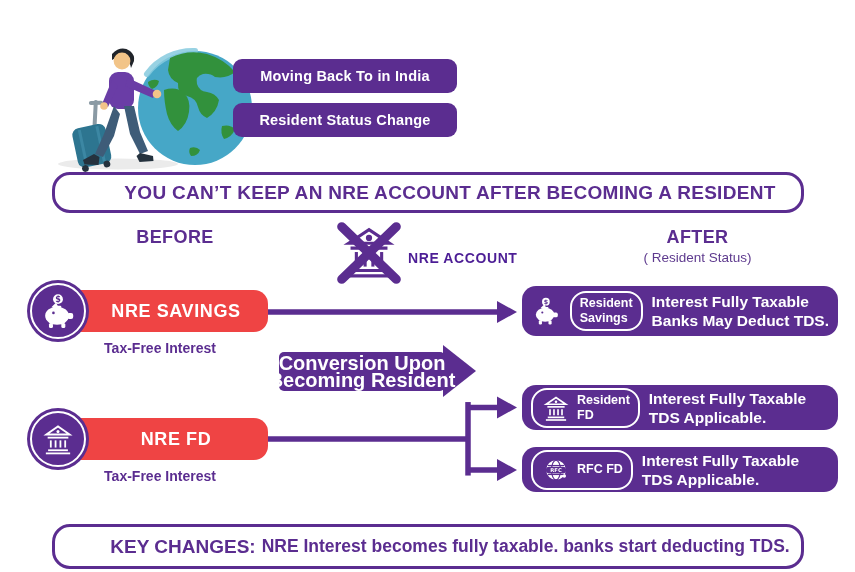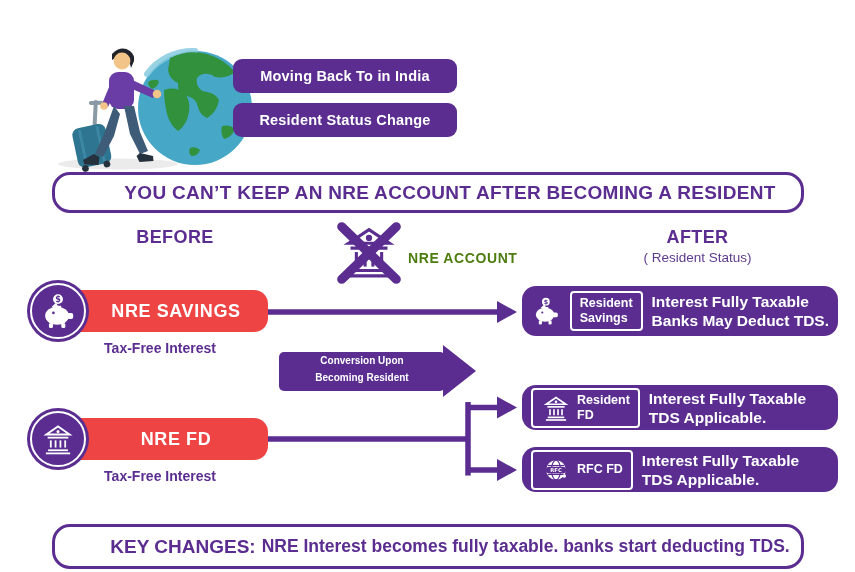--- a/index.html
+++ b/index.html
@@ -36,21 +36,21 @@
   .footer-text   { color: #5b2d90; font-size: 17.5px; font-weight: 700; }
 
   
   .col-head { position: absolute; text-align: center; color: #5b2d90; }
   .col-head .big { font-size: 18px; font-weight: 800; letter-spacing: .4px; }
   .col-head .sub { font-size: 13.5px; font-weight: 500; margin-top: 2px; color: #5e3a8e; }
   .before-head { left: 95px;  top: 207px; width: 160px; }
   .after-head  { left: 615px; top: 207px; width: 165px; }
   .nre-account-label {
     position: absolute; left: 408px; top: 230px;
-    color: #4d7c0f; font-size: 14px; font-weight: 700; letter-spacing: .6px;
+    color: #4c1d95; font-size: 14px; font-weight: 700; letter-spacing: .6px;
     white-space: nowrap;
   }
 
   
   .src-pill {
     position: absolute; left: 46px; width: 222px; height: 42px;
     background: #ef4444; border-radius: 14px;
     display: flex; align-items: center; justify-content: center;
     padding-left: 38px;
     color: #fff; font-size: 18px; font-weight: 700; letter-spacing: .6px;
@@ -71,42 +71,42 @@
     color: #5b2d90; font-size: 14px; font-weight: 600;
   }
   .src-note-1 { top: 320px; }
   .src-note-2 { top: 448px; }
 
   
   .conv { position: absolute; left: 279px; top: 325px; width: 198px; height: 53px; }
   .conv-rect {
     position: absolute; left: 0; top: 7px; width: 166px; height: 39px;
     background: #5b2d90; border-radius: 5px;
-    display: flex; flex-direction: column; align-items: center; justify-content: flex-start;
-    color: #fff; font-size: 10px; font-weight: 700; line-height: 17px;
+    display: flex; flex-direction: column; align-items: center; justify-content: center;
+    color: #fff; font-size: 20px; font-weight: 700; line-height: 17px;
     white-space: nowrap;
   }
   .conv-tri {
     position: absolute; left: 164px; top: 0; width: 0; height: 0;
     border-top: 26.5px solid transparent; border-bottom: 26.5px solid transparent;
     border-left: 33px solid #5b2d90;
   }
 
   
   .dst-row {
     position: absolute; left: 522px; width: 316px;
     background: #5b2d90; border-radius: 14px;
     display: flex; align-items: center; gap: 9px; padding: 4px 9px;
     color: #fff;
   }
   .dst-row-1 { top: 266px; height: 50px; }
   .dst-row-2 { top: 365px; height: 45px; }
   .dst-row-3 { top: 427px; height: 45px; }
   .tag-box {
-    border: 2px solid #ffffff; border-radius: 4px;
+    border: 2px solid #ffffff; border-radius: 16px;
     display: flex; align-items: center; gap: 6px;
     padding: 3px 8px; flex: 0 0 auto;
   }
   .tag-lines { display: flex; flex-direction: column; }
   .tag-lines span { font-size: 12.5px; font-weight: 600; line-height: 15px; white-space: nowrap; }
   .dst-text { display: flex; flex-direction: column; }
   .dst-text span { font-size: 15.5px; font-weight: 600; line-height: 19px; white-space: nowrap; }
 
   
   .connectors { position: absolute; left: 0; top: 0; width: 855px; height: 572px; pointer-events: none; }

